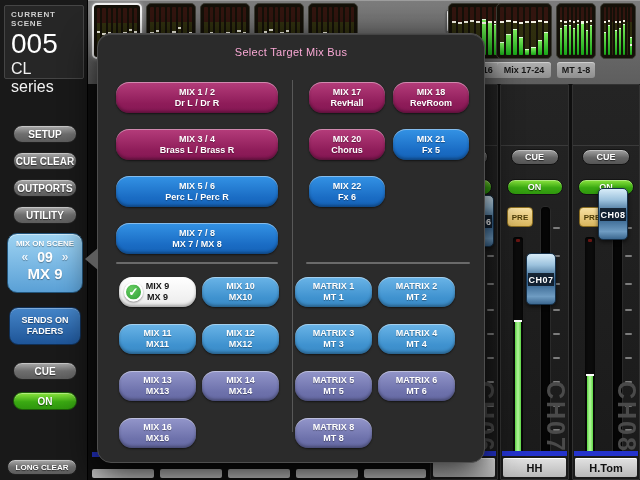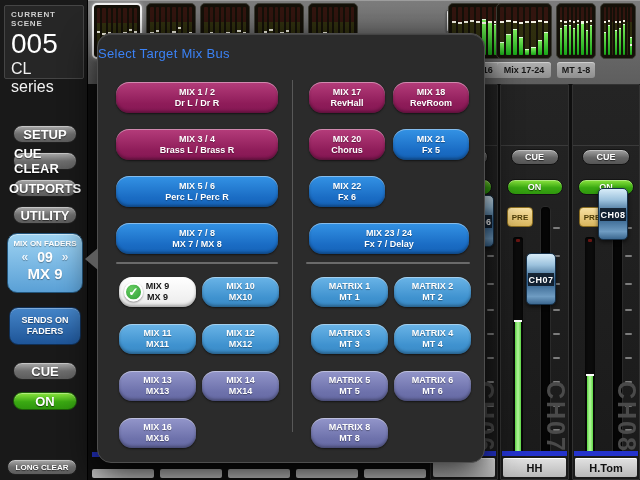--- a/index.html
+++ b/index.html
@@ -30,21 +30,21 @@
   
   #sidebar{position:absolute;left:0;top:0;width:88px;height:480px;background:#191919;z-index:3;
     border-right:1px solid #000;}
   #scenebox{position:absolute;left:4px;top:5px;width:80px;height:74px;background:#262626;
     border:1px solid #454545;border-radius:2px;padding:4px 6px;}
   #scene-label{font-size:8px;letter-spacing:.8px;color:#cfcfcf;font-weight:bold;}
   #scene-num{font-size:28px;color:#fff;margin-top:1px;line-height:30px;}
   #scene-series{font-size:16px;color:#f2f2f2;margin-top:1px;}
   .spill{position:absolute;left:13px;width:64px;height:18px;border-radius:10px;
     background:linear-gradient(180deg,#ababab,#6e6e6e 50%,#5c5c5c);border:1px solid #1f1f1f;
-    color:#fff;font-size:13px;font-weight:bold;display:flex;align-items:center;justify-content:center;
+    color:#fff;font-size:10px;font-weight:bold;display:flex;align-items:center;justify-content:center;
     text-shadow:0 1px 1px rgba(0,0,0,.6);box-shadow:inset 0 1px 0 rgba(255,255,255,.35);}
   #mixonfaders{position:absolute;left:7px;top:233px;width:76px;height:60px;border-radius:10px;
     background:linear-gradient(180deg,#9ed3f2,#5fa8d8 55%,#5aa0d6);
     background:linear-gradient(180deg,#9ed3f2,#5aa0d6);border:1px solid #23567c;
     box-shadow:inset 0 1px 0 rgba(255,255,255,.5);color:#fff;text-align:center;padding-top:5px;}
   #mof-label{font-size:8px;font-weight:bold;text-shadow:0 1px 1px rgba(0,0,0,.35);}
   #mof-mid{display:flex;align-items:center;justify-content:center;gap:9px;margin-top:1px;}
   .mof-arrow{font-size:12px;color:#eaf6ff;font-weight:bold;text-shadow:0 1px 1px rgba(0,0,0,.3);}
   #mof-num{font-size:14px;font-weight:bold;text-shadow:0 1px 1px rgba(0,0,0,.35);}
   #mof-name{font-size:15px;font-weight:bold;margin-top:0px;text-shadow:0 1px 1px rgba(0,0,0,.35);}
@@ -89,31 +89,31 @@
     display:flex;align-items:center;justify-content:center;box-shadow:inset 0 1px 0 #fff;}
   .hidplate{position:absolute;height:9px;width:62px;top:385px;background:#c4c4c4;border-radius:2px;}
   .hidblue{position:absolute;height:5px;width:62px;top:368px;background:#2433cc;}
 
   
   #dialog{position:absolute;left:97px;top:33px;width:388px;height:430px;z-index:5;
     background:#2b2b2b;border-radius:14px;border:1px solid #4e4e4e;
     box-shadow:0 10px 34px rgba(0,0,0,.85), inset 0 1px 0 rgba(255,255,255,.12);}
   #dlg-pointer{position:absolute;left:85px;top:248px;width:0;height:0;z-index:6;
     border-top:11px solid transparent;border-bottom:11px solid transparent;border-right:13px solid #5d5d5d;}
-  #dlg-title{position:absolute;left:0;right:0;top:12px;color:#3b82f6;font-size:13px;letter-spacing:.3px;}
+  #dlg-title{position:absolute;left:0;right:0;top:12px;text-align:center;color:#f9a8d4;font-size:11px;letter-spacing:.3px;}
   #dlg-vdiv{position:absolute;left:194px;top:46px;width:1px;height:352px;background:#585858;}
   .dlg-hrule{position:absolute;top:228px;height:2px;background:#6a6a6a;border-radius:1px;}
   #rule-l{left:18px;width:162px;} #rule-r{left:208px;width:164px;}
   .grp{position:absolute;display:grid;}
   #grp-tl{left:18px;top:48px;width:162px;grid-template-rows:repeat(4,31px);row-gap:16px;}
   #grp-tr{left:211px;top:48px;width:160px;grid-template-columns:76px 76px;column-gap:8px;
     grid-template-rows:repeat(4,31px);row-gap:16px;}
   #grp-bl{left:21px;top:243px;width:160px;grid-template-columns:77px 77px;column-gap:6px;
     grid-template-rows:repeat(4,30px);row-gap:17px;}
-  #grp-br{left:213px;top:243px;width:160px;grid-template-columns:77px 77px;column-gap:6px;
+  #grp-br{left:197px;top:243px;width:160px;grid-template-columns:77px 77px;column-gap:6px;
     grid-template-rows:repeat(4,30px);row-gap:17px;}
   .dlg-btn{border-radius:13px;position:relative;display:flex;flex-direction:column;align-items:center;justify-content:center;
     font-size:9px;font-weight:bold;color:#fff;line-height:11px;text-shadow:0 1px 1px rgba(0,0,0,.35);
     box-shadow:inset 0 1px 0 rgba(255,255,255,.4), inset 0 -2px 3px rgba(0,0,0,.3), 0 1px 2px rgba(0,0,0,.55);}
   .span2{grid-column:1 / span 2;}
   .btn-magenta{background:linear-gradient(180deg,#b53d7b,#8e1c59 70%,#851754);}
   .btn-blue{background:linear-gradient(180deg,#3493e5,#1a6cc4 70%,#1563b8);}
   .btn-cyan{background:linear-gradient(180deg,#6ab4e7,#3f92cf 70%,#3a8ac6);}
   .btn-purple{background:linear-gradient(180deg,#9396ca,#6d71ab 70%,#666aa4);}
   .btn-selected{background:linear-gradient(180deg,#ffffff,#ebebeb);color:#141414;text-shadow:none;}
@@ -512,21 +512,21 @@
       <div id="scene-series">CL series</div>
     </div>
     <div id="sidebar-nav">
         <div class="spill" style="top: 125px;">SETUP</div>
         <div class="spill" style="top: 152px;">CUE CLEAR</div>
         <div class="spill" style="top: 179px;">OUTPORTS</div>
         <div class="spill" style="top: 206px;">UTILITY</div>
       </div>
 
     <div id="mixonfaders">
-      <div id="mof-label">MIX ON FADERS</div>
+      <div id="mof-label">MIX ON SCENE</div>
       <div id="mof-mid">
         <span class="mof-arrow">«</span>
         <span id="mof-num">09</span>
         <span class="mof-arrow">»</span>
       </div>
       <div id="mof-name">MX 9</div>
     </div>
 
     <div id="sendsonfaders">
       <span>SENDS ON</span>
@@ -576,24 +576,20 @@
           <span>Chorus</span>
         </div>
         <div class="dlg-btn btn-blue">
           <span>MIX 21</span>
           <span>Fx 5</span>
         </div>
         <div class="dlg-btn btn-blue">
           <span>MIX 22</span>
           <span>Fx 6</span>
         </div>
-        <div class="dlg-btn btn-blue span2">
-          <span>MIX 23 / 24</span>
-          <span>Fx 7 / Delay</span>
-        </div>
       </div>
     <div class="grp" id="grp-bl">
         <div class="dlg-btn btn-selected">
           <div class="chk">✓</div>
           <span>MIX 9</span>
           <span>MX 9</span>
         </div>
         <div class="dlg-btn btn-cyan">
           <span>MIX 10</span>
           <span>MX10</span>

